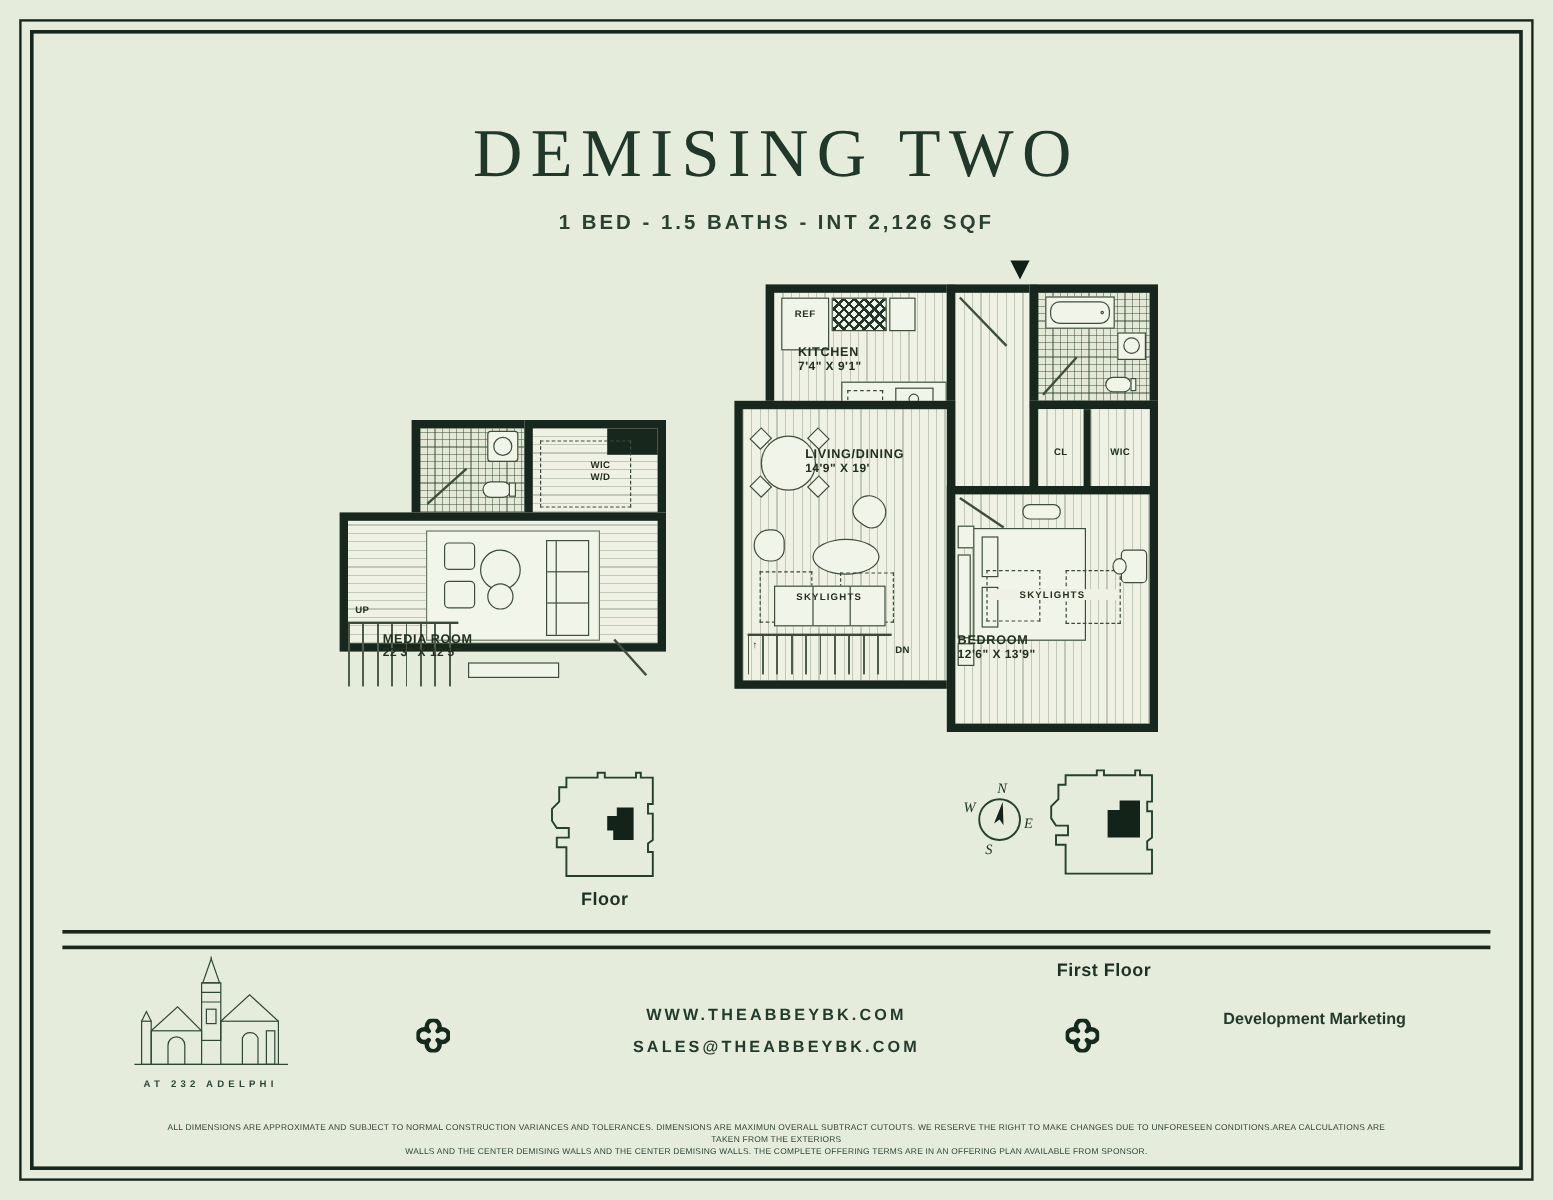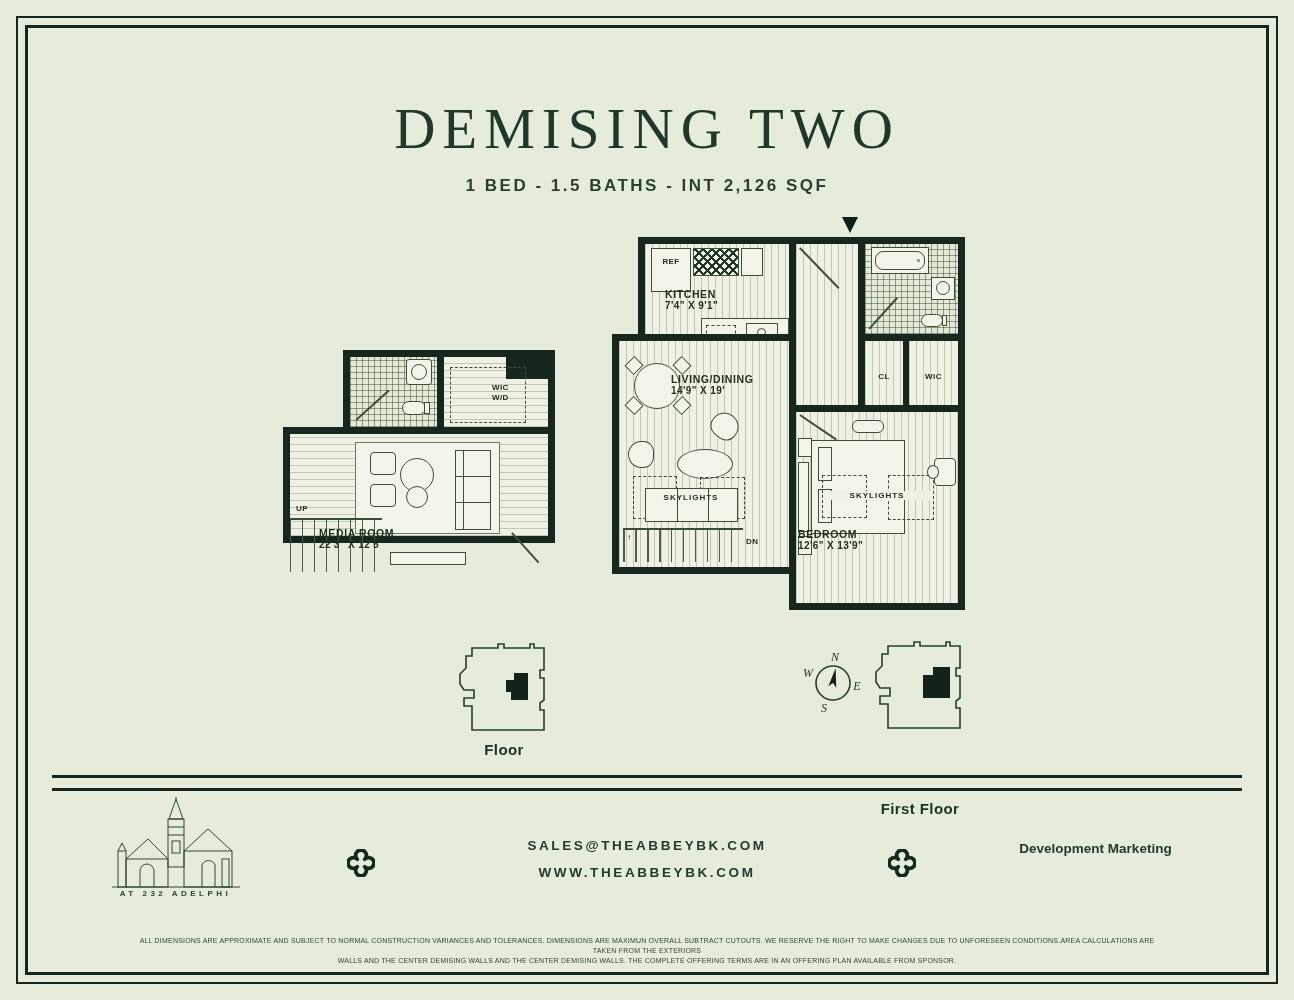--- a/index.html
+++ b/index.html
@@ -33,21 +33,21 @@
   .doorline{position:absolute;background:#3e4e3b;height:1.6px;transform-origin:left center;}
   .wallblk{position:absolute;background:var(--wall);}
   
   .keylabel{position:absolute;font-size:15px;font-weight:600;letter-spacing:.4px;text-align:center;color:#1d3125;}
   
   .rule{position:absolute;left:52px;width:1190px;height:3px;background:var(--wall);}
   .contact{position:absolute;left:447px;width:400px;text-align:center;}
   .contact div{font-size:13.5px;letter-spacing:2.6px;font-weight:600;color:#233b2c;margin-bottom:12px;}
   .abbey{position:absolute;left:88px;top:797px;width:175px;text-align:center;}
   .abbey .wordmark{font-family:"Liberation Serif",serif;font-variant:small-caps;font-size:26px;letter-spacing:5px;color:#223a2b;}
-  .abbey .tagline{font-size:8px;letter-spacing:3.5px;font-weight:600;color:#2d4536;margin-top:0;}
+  .abbey .tagline{font-size:8px;letter-spacing:3.5px;font-weight:600;color:#2d4536;margin-top:10px;}
   .de{position:absolute;left:988px;top:840px;width:215px;text-align:center;}
   .de .row{display:flex;align-items:center;justify-content:center;gap:4px;}
   .de .nm{font-family:"Liberation Serif",serif;font-size:26px;color:#1d3226;}
   .de .div{font-size:13.5px;font-weight:700;color:#23392b;margin-top:1px;}
   .disclaimer{position:absolute;left:127px;top:936px;width:1040px;text-align:center;font-size:7px;line-height:10px;letter-spacing:.2px;color:#2d4334;}
 </style>
 </head>
 <body>
 
 <div class="frame-outer"></div>
@@ -251,22 +251,22 @@
   <div class="tagline">AT 232 ADELPHI</div>
 </div>
 
 <div style="position:absolute;left:347px;top:849px;width:28px;height:28px;">
   <svg width="28" height="28" viewBox="-12 -12 24 24">
     <path d="M -3.2 -3.2 A 4.6 4.6 0 1 1 3.2 -3.2 A 4.6 4.6 0 1 1 3.2 3.2 A 4.6 4.6 0 1 1 -3.2 3.2 A 4.6 4.6 0 1 1 -3.2 -3.2 Z" fill="none" stroke="#16291d" stroke-width="3.2" stroke-linejoin="round"></path>
   </svg>
 </div>
 
 <div class="contact" style="top:838px;">
+  <div>WWW.THEABBEYBK.COM</div>
   <div>SALES@THEABBEYBK.COM</div>
-  <div>WWW.THEABBEYBK.COM</div>
 </div>
 
 <div style="position:absolute;left:888px;top:849px;width:28px;height:28px;">
   <svg width="28" height="28" viewBox="-12 -12 24 24">
     <path d="M -3.2 -3.2 A 4.6 4.6 0 1 1 3.2 -3.2 A 4.6 4.6 0 1 1 3.2 3.2 A 4.6 4.6 0 1 1 -3.2 3.2 A 4.6 4.6 0 1 1 -3.2 -3.2 Z" fill="none" stroke="#16291d" stroke-width="3.2" stroke-linejoin="round"></path>
   </svg>
 </div>
 
 <div class="de">
   <div class="div">Development Marketing</div>

